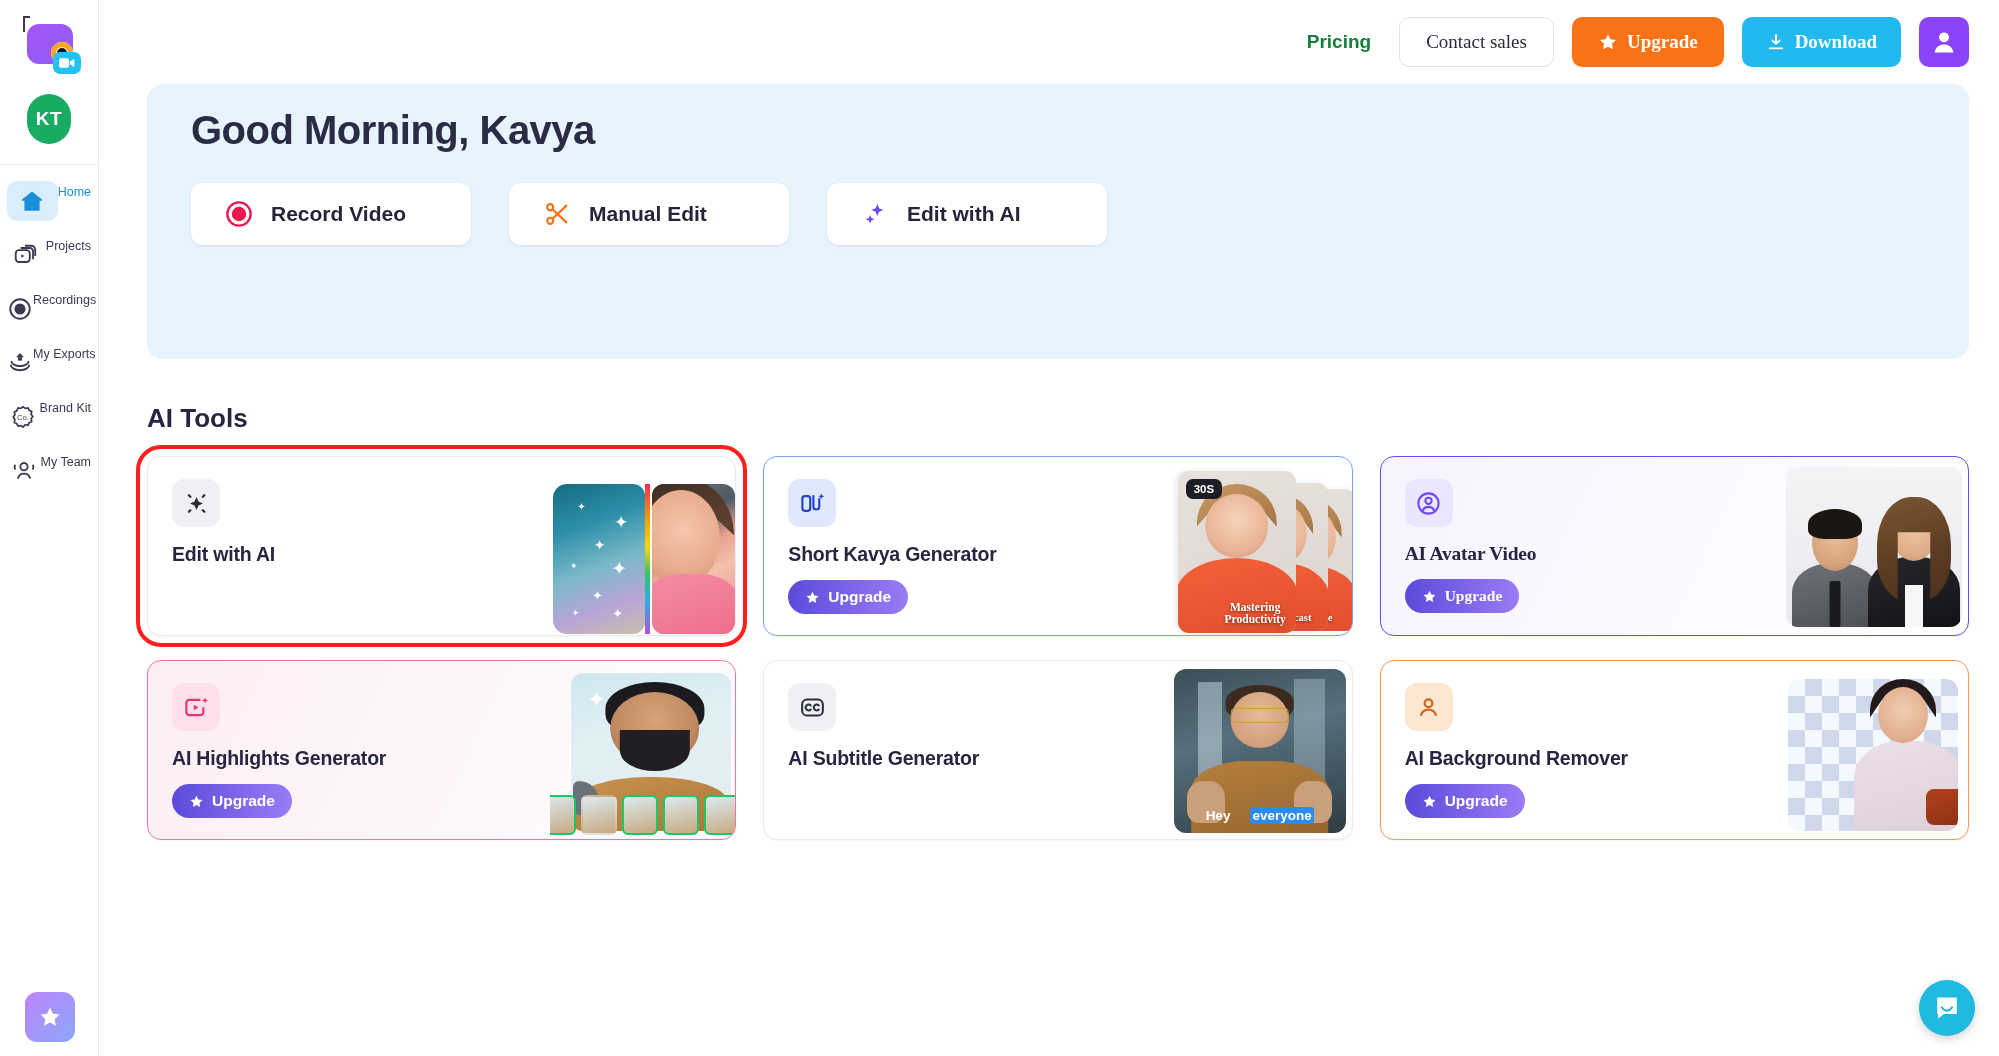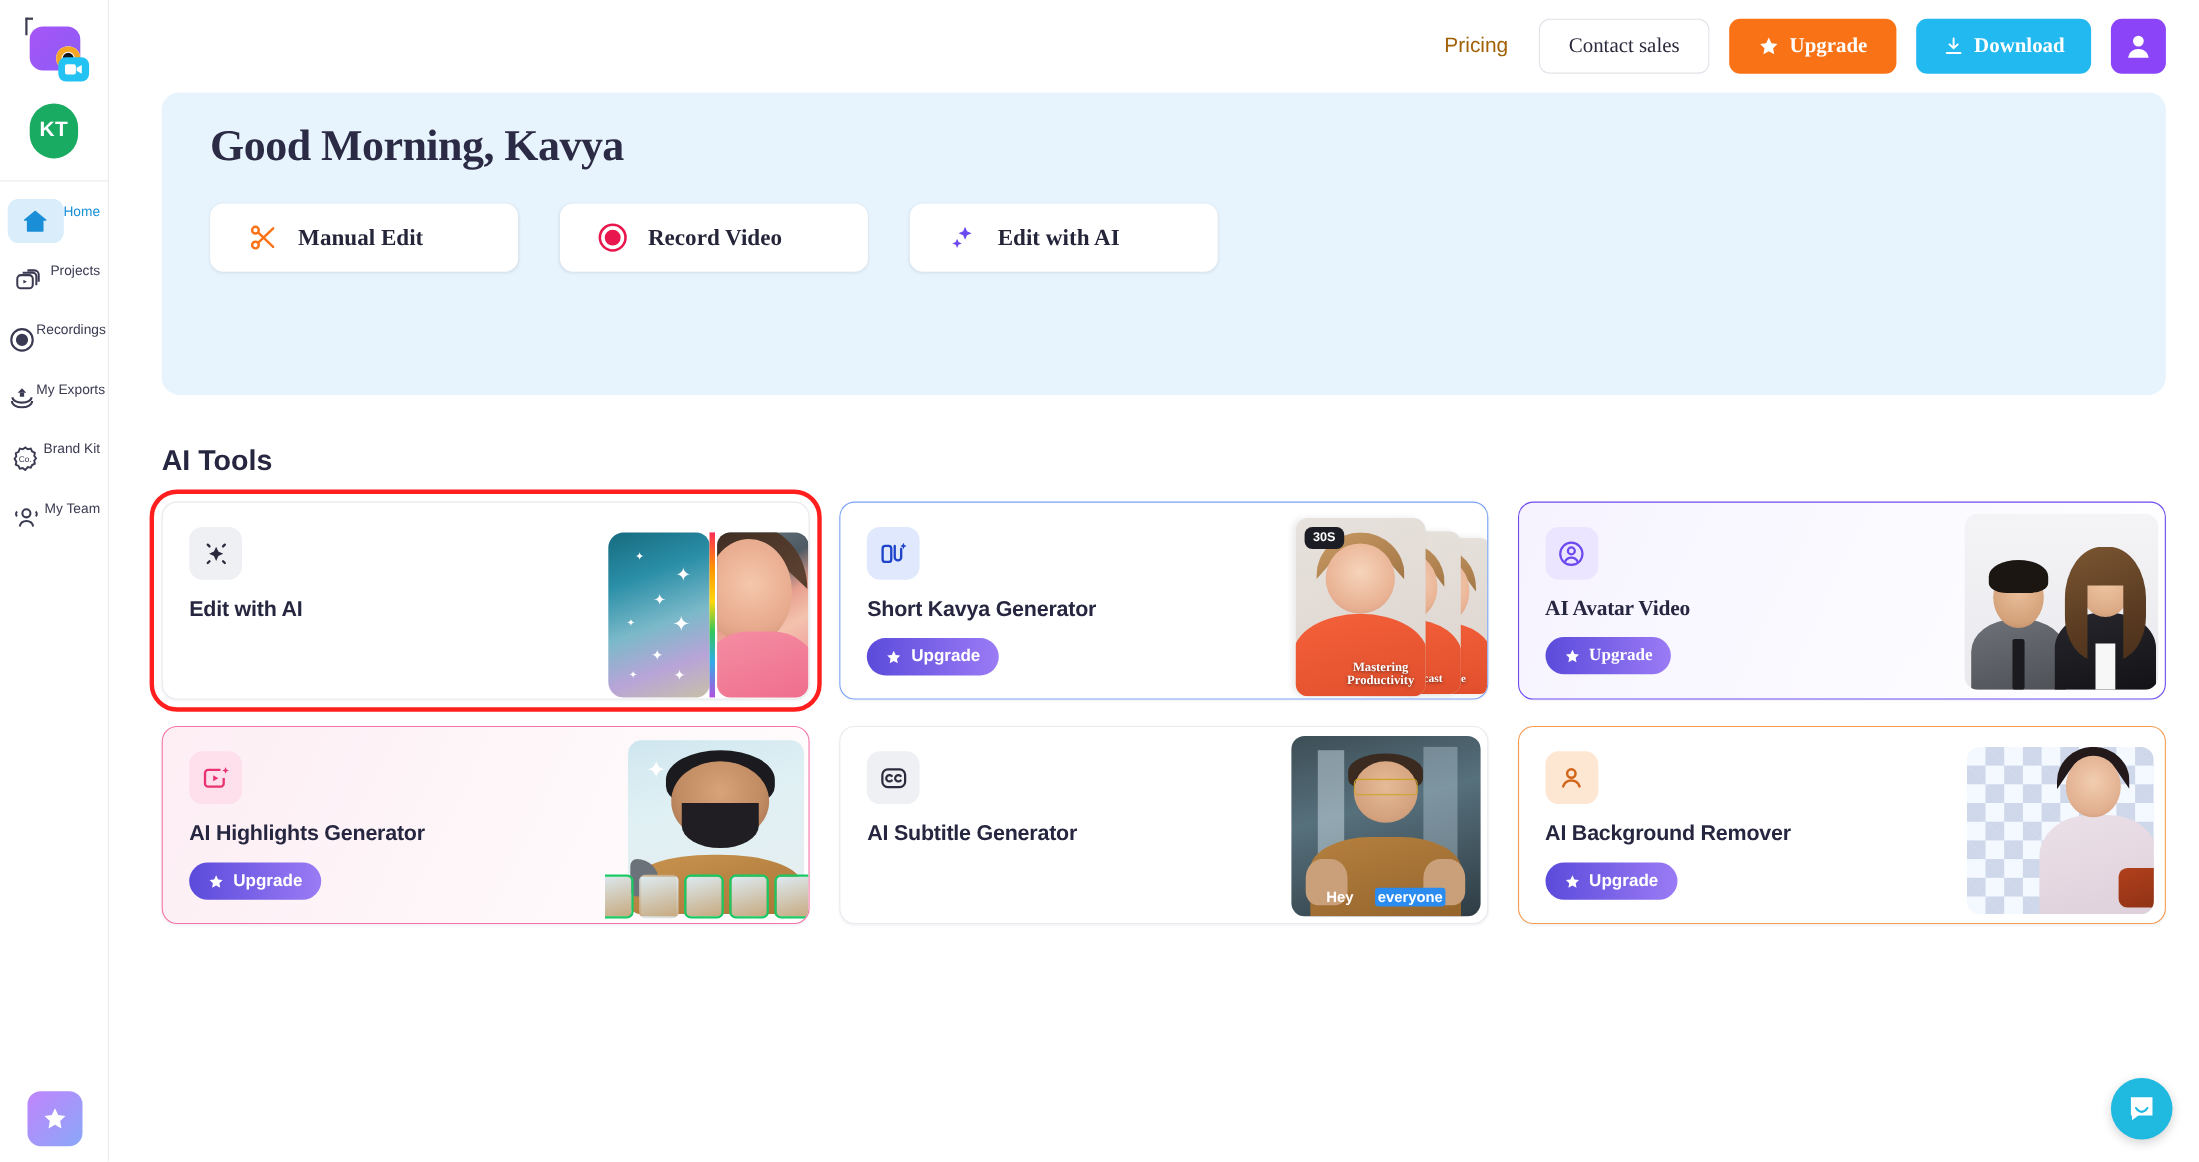--- a/index.html
+++ b/index.html
@@ -84,21 +84,21 @@
 
   
   .main { flex: 1; height: 1056px; display: flex; flex-direction: column; overflow: hidden; background:#fff; }
 
   .topbar {
     height: 84px; flex: 0 0 84px;
     display: flex; align-items: center; justify-content: flex-end;
     padding-right: 30px; gap: 18px;
   }
   .pricing-link {
-    font-size: 19px; color: #a16207; cursor: pointer; padding: 6px 10px;
+    font-size: 19px; color: #15803d; cursor: pointer; padding: 6px 10px; font-weight: bold;
   }
   .btn {
     display: inline-flex; align-items: center; justify-content: center; gap: 9px;
     border-radius: 10px; cursor: pointer; font-size: 19px; font-weight: 600;
     border: none; white-space: nowrap; font-family: Liberation Serif, serif;
   }
   .btn-ghost {
     background:#fff; border: 1px solid #dfe3e8; color:#2b2b3d;
     height: 50px; padding: 0 26px; font-weight: 500;
   }
@@ -112,21 +112,20 @@
   }
   .avatar-btn svg { width: 28px; height: 28px; }
 
   .content { padding: 0 30px 0 48px; }
 
   
   .hero {
     background: #e8f4fd; border-radius: 16px;
     height: 275px; padding: 24px 0 0 44px;
     margin-bottom: 0;
-    font-family: Liberation Serif, serif;
   }
   .hero-title { font-size: 40px; font-weight: 700; letter-spacing: -0.5px; color: #2b2b45; }
   .hero-actions { display: flex; gap: 38px; margin-top: 30px; }
   .hero-btn {
     background:#fff; border-radius: 12px; height: 62px;
     display:flex; align-items:center; gap: 18px; padding: 0 34px;
     box-shadow: 0 1px 3px rgba(20,30,60,.10);
     cursor: pointer; min-width: 280px;
   }
   .hero-btn .hb-label { font-size: 21px; font-weight: 600; color:#25253a; }
@@ -413,34 +412,34 @@
     </header>
 
     <div class="content">
 
       <section class="hero">
         <h1 class="hero-title">Good Morning, Kavya</h1>
 
         <div class="hero-actions">
 
           <div class="hero-btn">
+            <svg viewBox="0 0 24 24" fill="none">
+              <circle cx="12" cy="12" r="10" stroke="#e8174e" stroke-width="2"></circle>
+              <circle cx="12" cy="12" r="6.2" fill="#e8174e"></circle>
+            </svg>
+            <span class="hb-label">Record Video</span>
+          </div>
+
+          <div class="hero-btn">
             <svg viewBox="0 0 24 24" fill="none" stroke="#f97316" stroke-width="1.9" stroke-linecap="round">
               <circle cx="6.2" cy="6.2" r="2.6"></circle>
                 <circle cx="6.2" cy="17.8" r="2.6"></circle>
               <path d="M8.4 8.1 20 19.2M8.4 15.9 20 4.8"></path>
             </svg>
             <span class="hb-label">Manual Edit</span>
-          </div>
-
-          <div class="hero-btn">
-            <svg viewBox="0 0 24 24" fill="none">
-              <circle cx="12" cy="12" r="10" stroke="#e8174e" stroke-width="2"></circle>
-              <circle cx="12" cy="12" r="6.2" fill="#e8174e"></circle>
-            </svg>
-            <span class="hb-label">Record Video</span>
           </div>
 
           <div class="hero-btn">
             <svg viewBox="0 0 24 24" fill="#6d49f0">
               <path d="M14 3.5l1.5 3.6 3.6 1.5-3.6 1.5L14 13.7l-1.5-3.6L8.9 8.6l3.6-1.5z"></path>
               <path d="M7.8 12.8l1.1 2.6 2.6 1.1-2.6 1.1-1.1 2.6-1.1-2.6L4.1 16.5l2.6-1.1z"></path>
             </svg>
             <span class="hb-label">Edit with AI</span>
           </div>
         </div>

